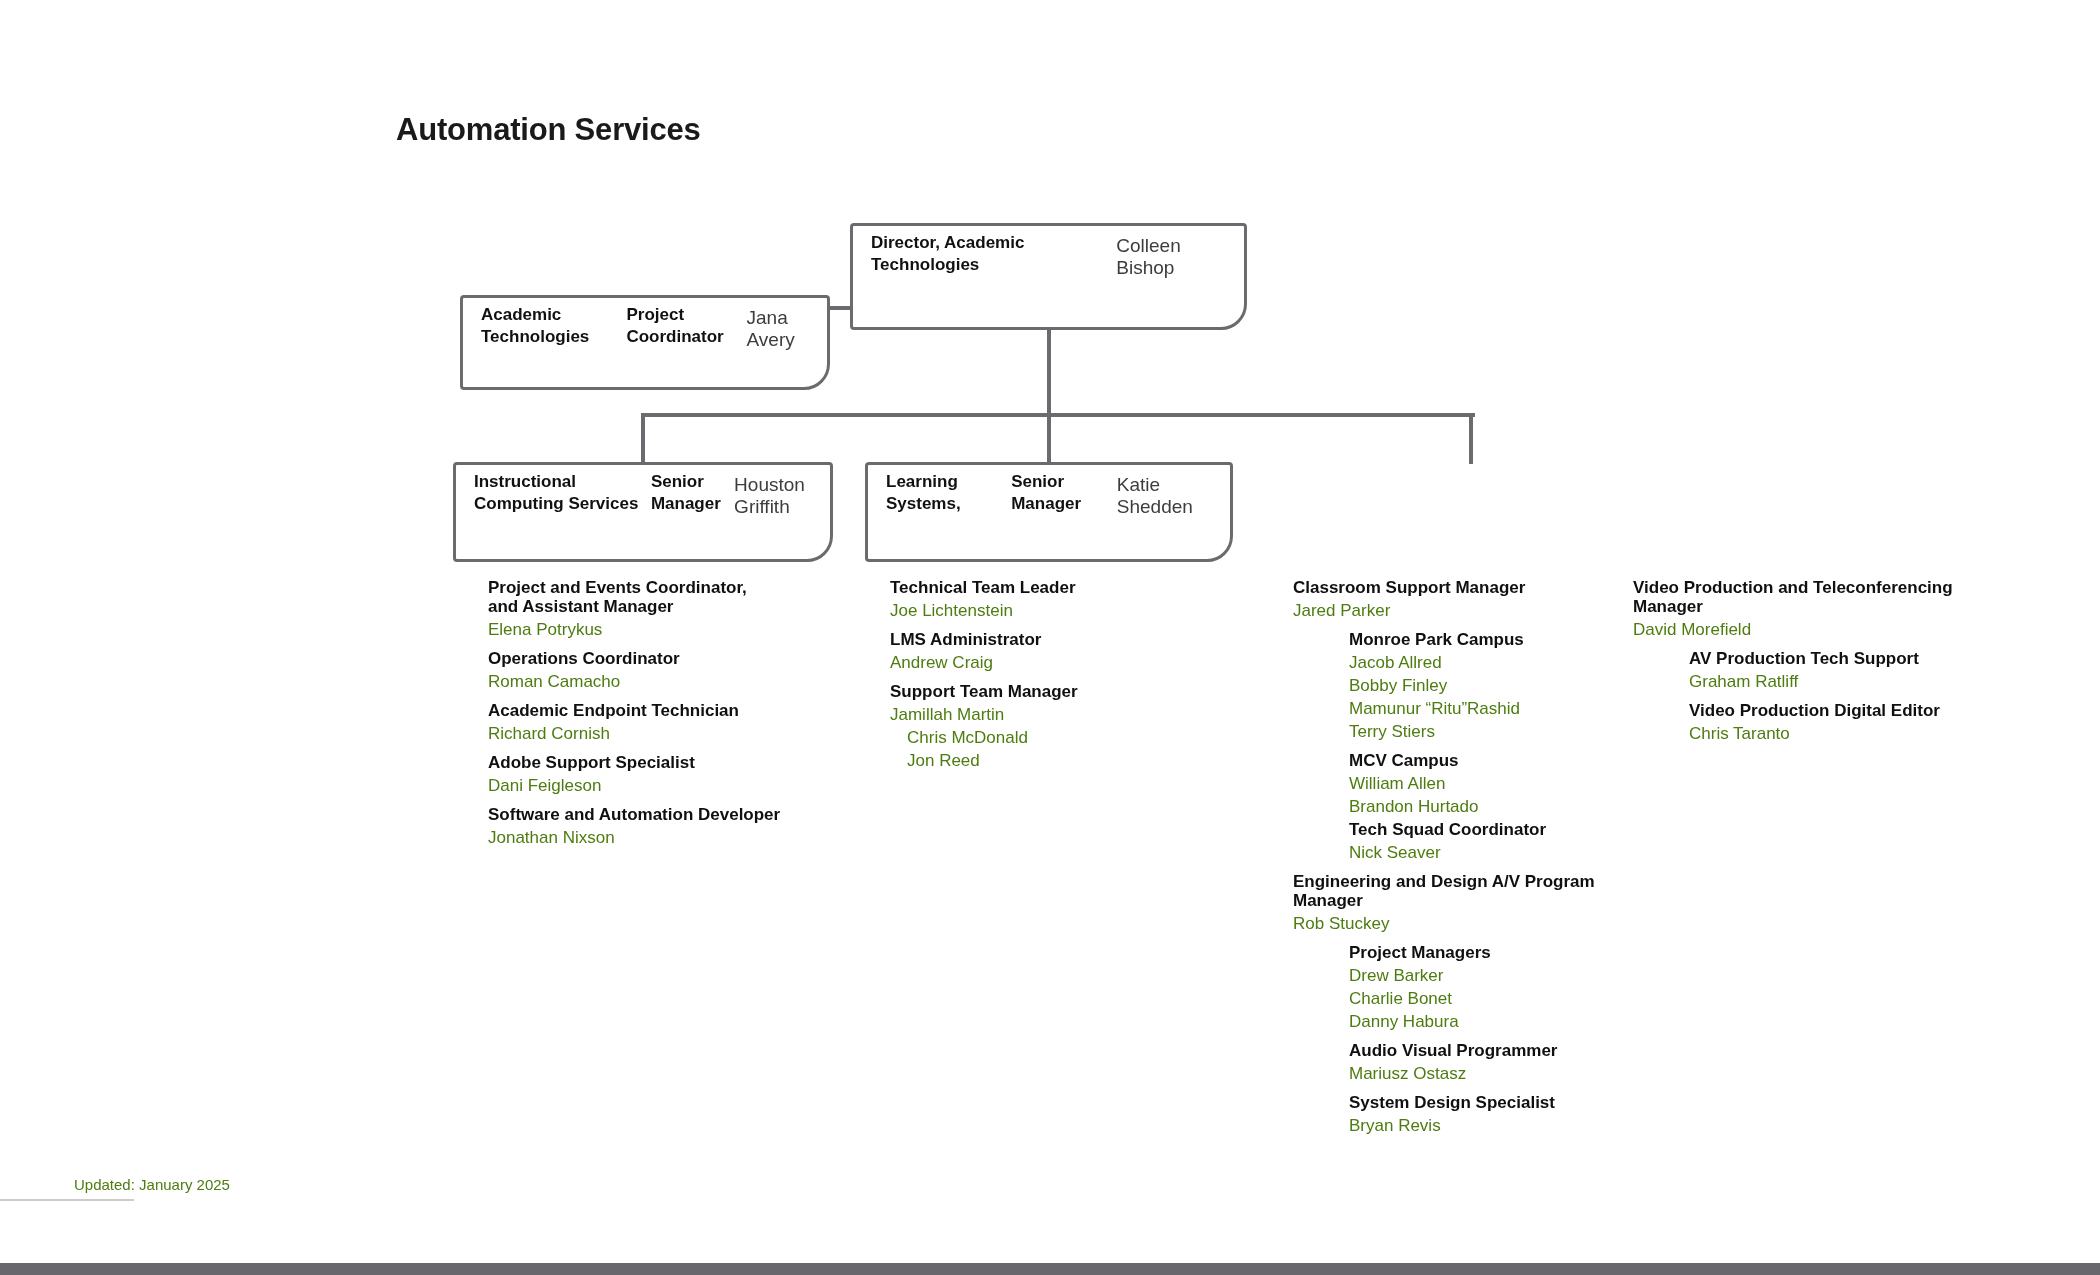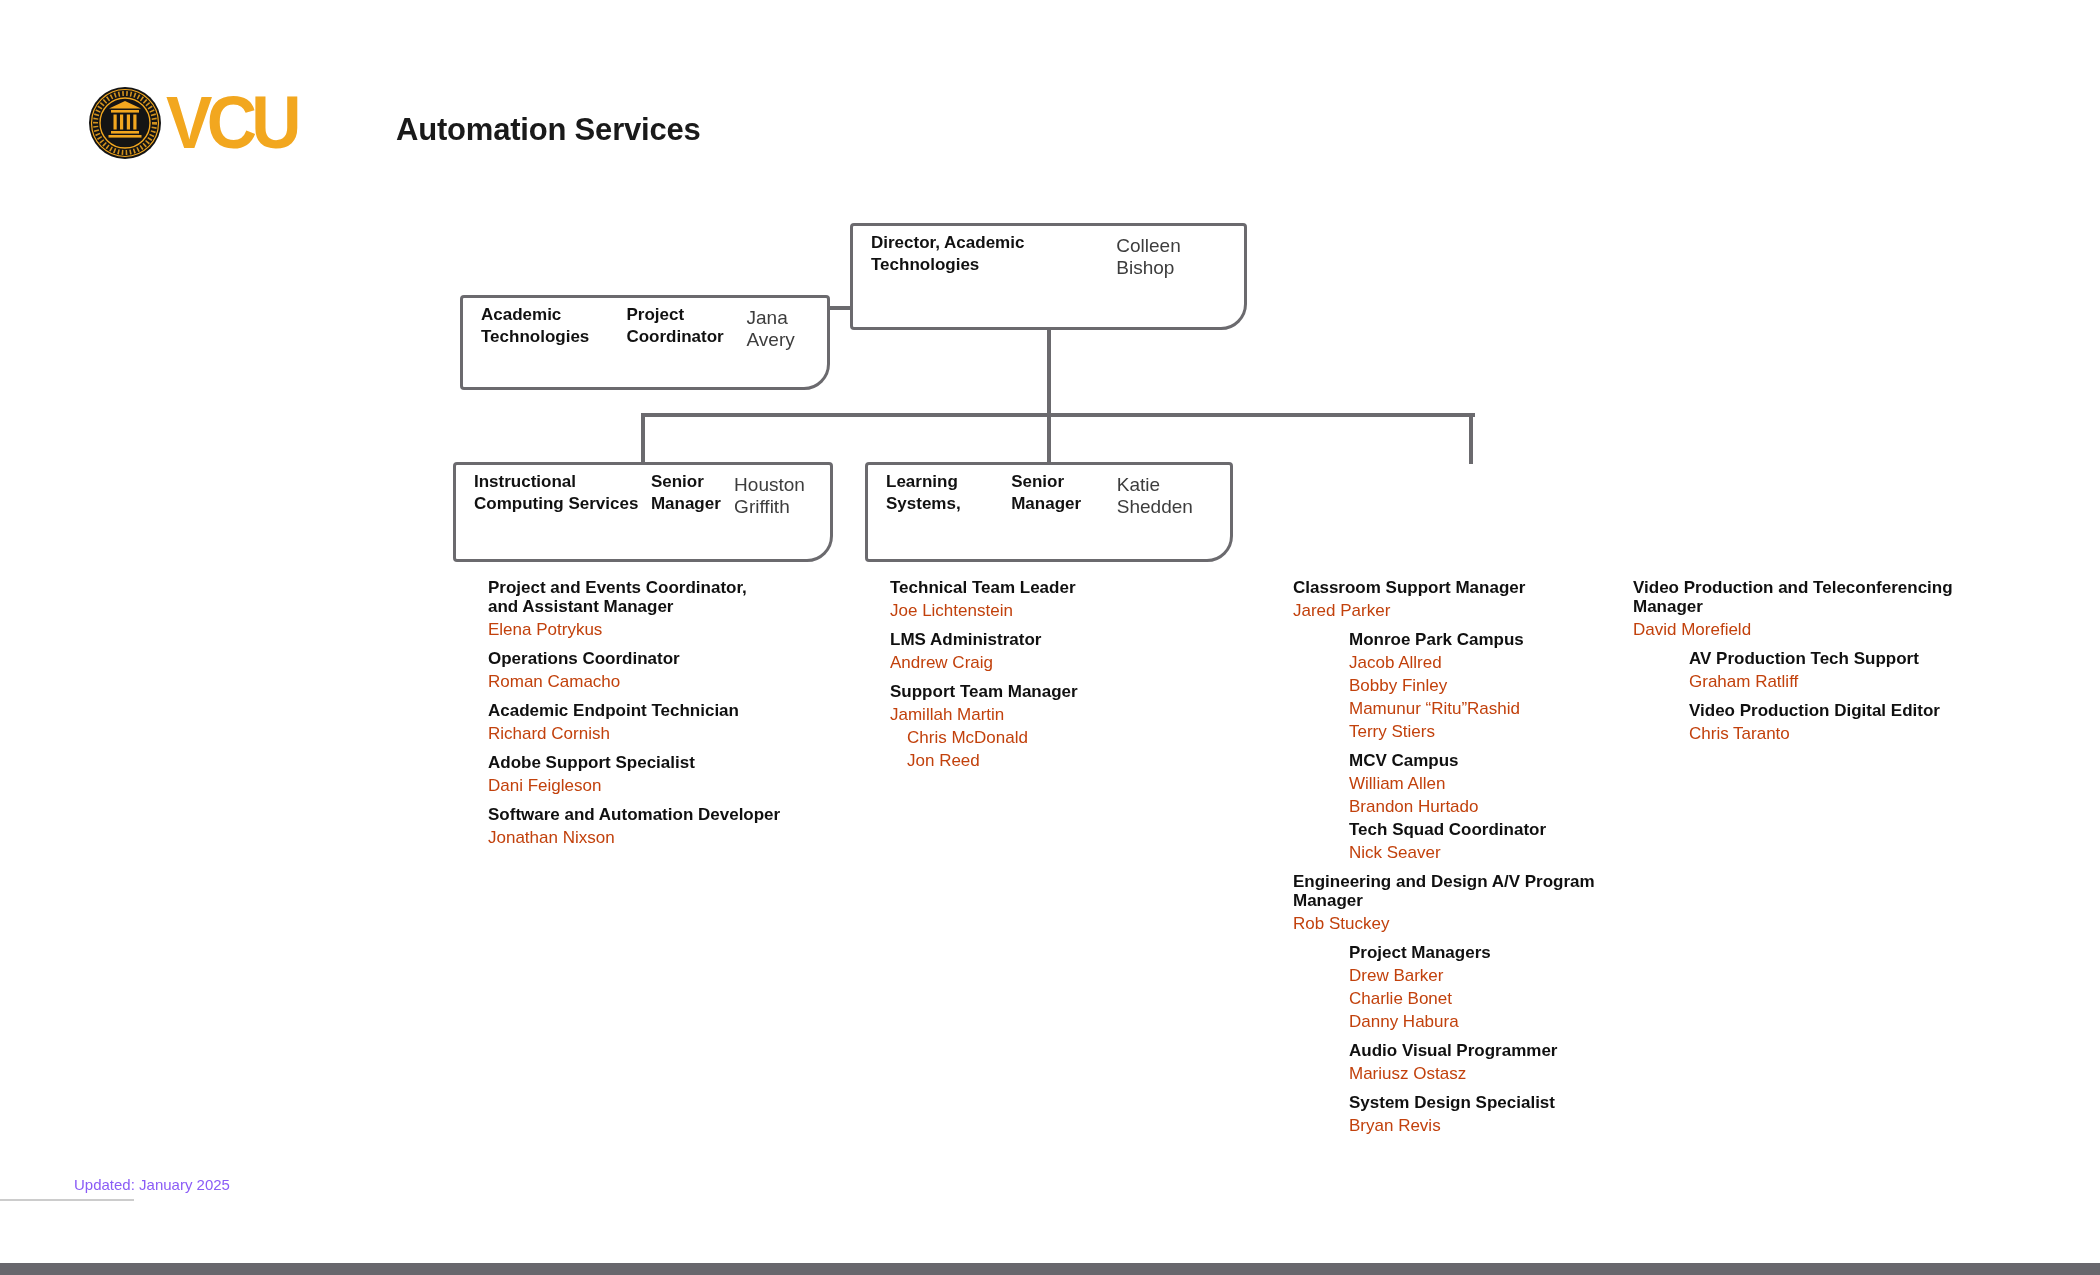--- a/index.html
+++ b/index.html
@@ -38,53 +38,36 @@
   .c-rail{left:641px;top:413px;width:834px;height:4px;}
   .c-stub0{left:641px;top:415px;width:4px;height:49px;}
   .c-stub1{left:1047px;top:415px;width:4px;height:49px;}
   .c-stub2{left:1469px;top:415px;width:4px;height:49px;}
   
   .staff-col{position:absolute;top:576px;}
   .col0{left:488px;width:350px;}
   .col1{left:890px;width:330px;}
   .col2{left:1293px;width:345px;}
   .col3{left:1633px;width:350px;}
-  .line{font-size:17px;line-height:23px;color:#c2410c;}
+  .line{font-size:17px;line-height:23px;color:#4d7c0f;}
   .line.b{font-weight:bold;color:#101010;}
   .line.gap{margin-top:6px;}
   .line.wrap{margin-top:-4px;}
   .ind1{margin-left:56px;}
   .ind2{margin-left:17px;}
   
-  .updated{position:absolute;left:74px;top:1176px;font-size:15px;color:#8b5cf6;}
+  .updated{position:absolute;left:74px;top:1176px;font-size:15px;color:#4d7c0f;}
   .updated-rule{position:absolute;left:0;top:1199px;width:134px;height:2px;background:#cccccc;}
   .footer-bar{position:absolute;left:0;top:1263px;width:2100px;height:12px;background:#68676d;}
 </style>
 </head>
 <body>
 
 <div class="canvas">
 
-  <div class="logo">
-    <svg width="74" height="74" viewBox="0 0 74 74">
-      <circle cx="37" cy="37" r="36" fill="#141414"></circle>
-      <circle cx="37" cy="37" r="33.5" fill="none" stroke="#F2A71F" stroke-width="1.2"></circle>
-      <circle cx="37" cy="37" r="29.5" fill="none" stroke="#F2A71F" stroke-width="5" stroke-dasharray="1.6 2.4" opacity="0.85"></circle>
-      <circle cx="37" cy="37" r="25" fill="none" stroke="#F2A71F" stroke-width="1.4"></circle>
-      <polygon points="37,15 53,22.5 21,22.5" fill="#F2A71F"></polygon>
-      <rect x="23" y="24" width="28" height="2.6" fill="#F2A71F"></rect>
-      <rect x="25.5" y="28.5" width="3.2" height="15" fill="#F2A71F"></rect>
-      <rect x="32" y="28.5" width="3.2" height="15" fill="#F2A71F"></rect>
-      <rect x="38.8" y="28.5" width="3.2" height="15" fill="#F2A71F"></rect>
-      <rect x="45.3" y="28.5" width="3.2" height="15" fill="#F2A71F"></rect>
-      <rect x="23" y="45" width="28" height="2.6" fill="#F2A71F"></rect>
-      <rect x="20.5" y="49" width="33" height="2.6" fill="#F2A71F"></rect>
-    </svg>
-    <span class="wordmark">VCU</span>
-  </div>
   <h1 class="page-title">Automation Services</h1>
 
   <div class="cline c-coord"></div>
   <div class="cline c-drop"></div>
   <div class="cline c-rail"></div>
   <div class="cline c-stub0"></div>
   <div class="cline c-stub1"></div>
   <div class="cline c-stub2"></div>
 
   <div class="obox box-director">

